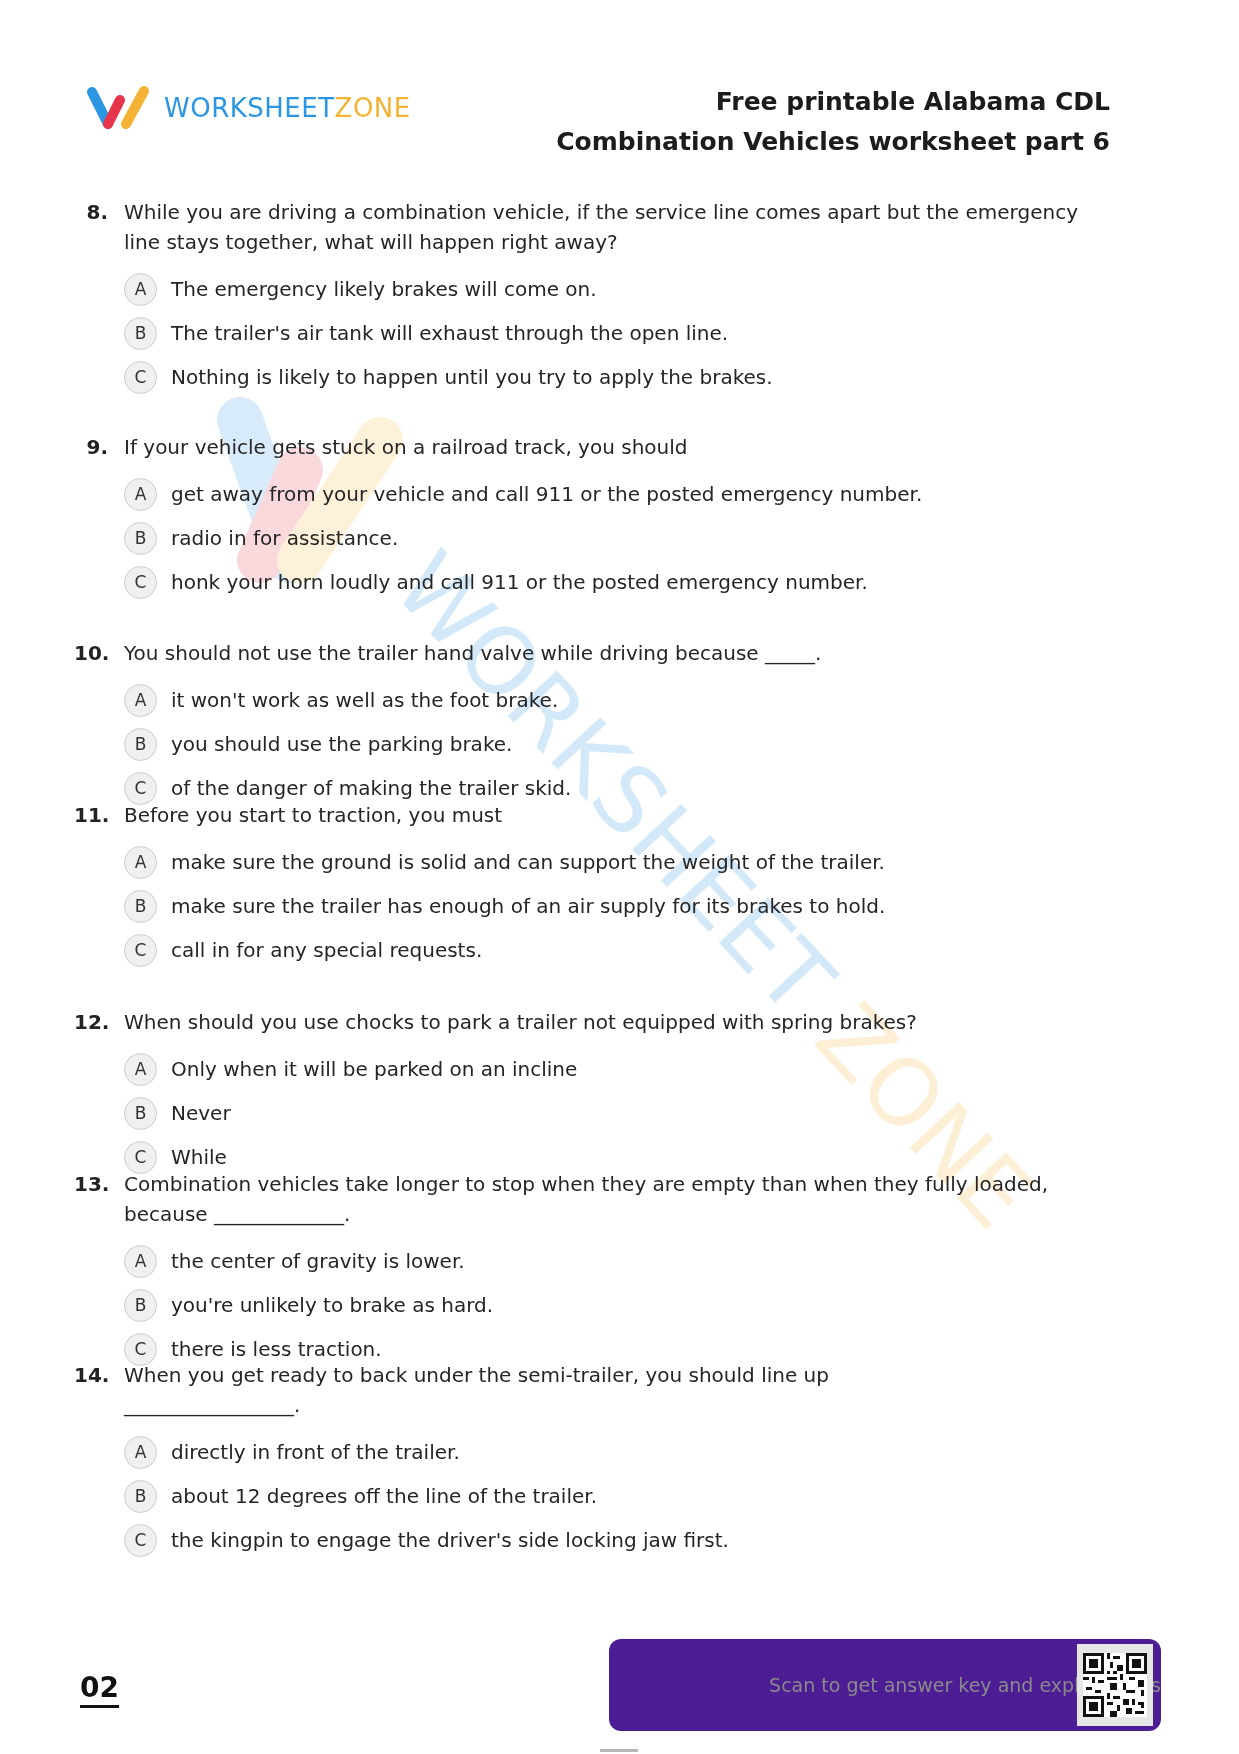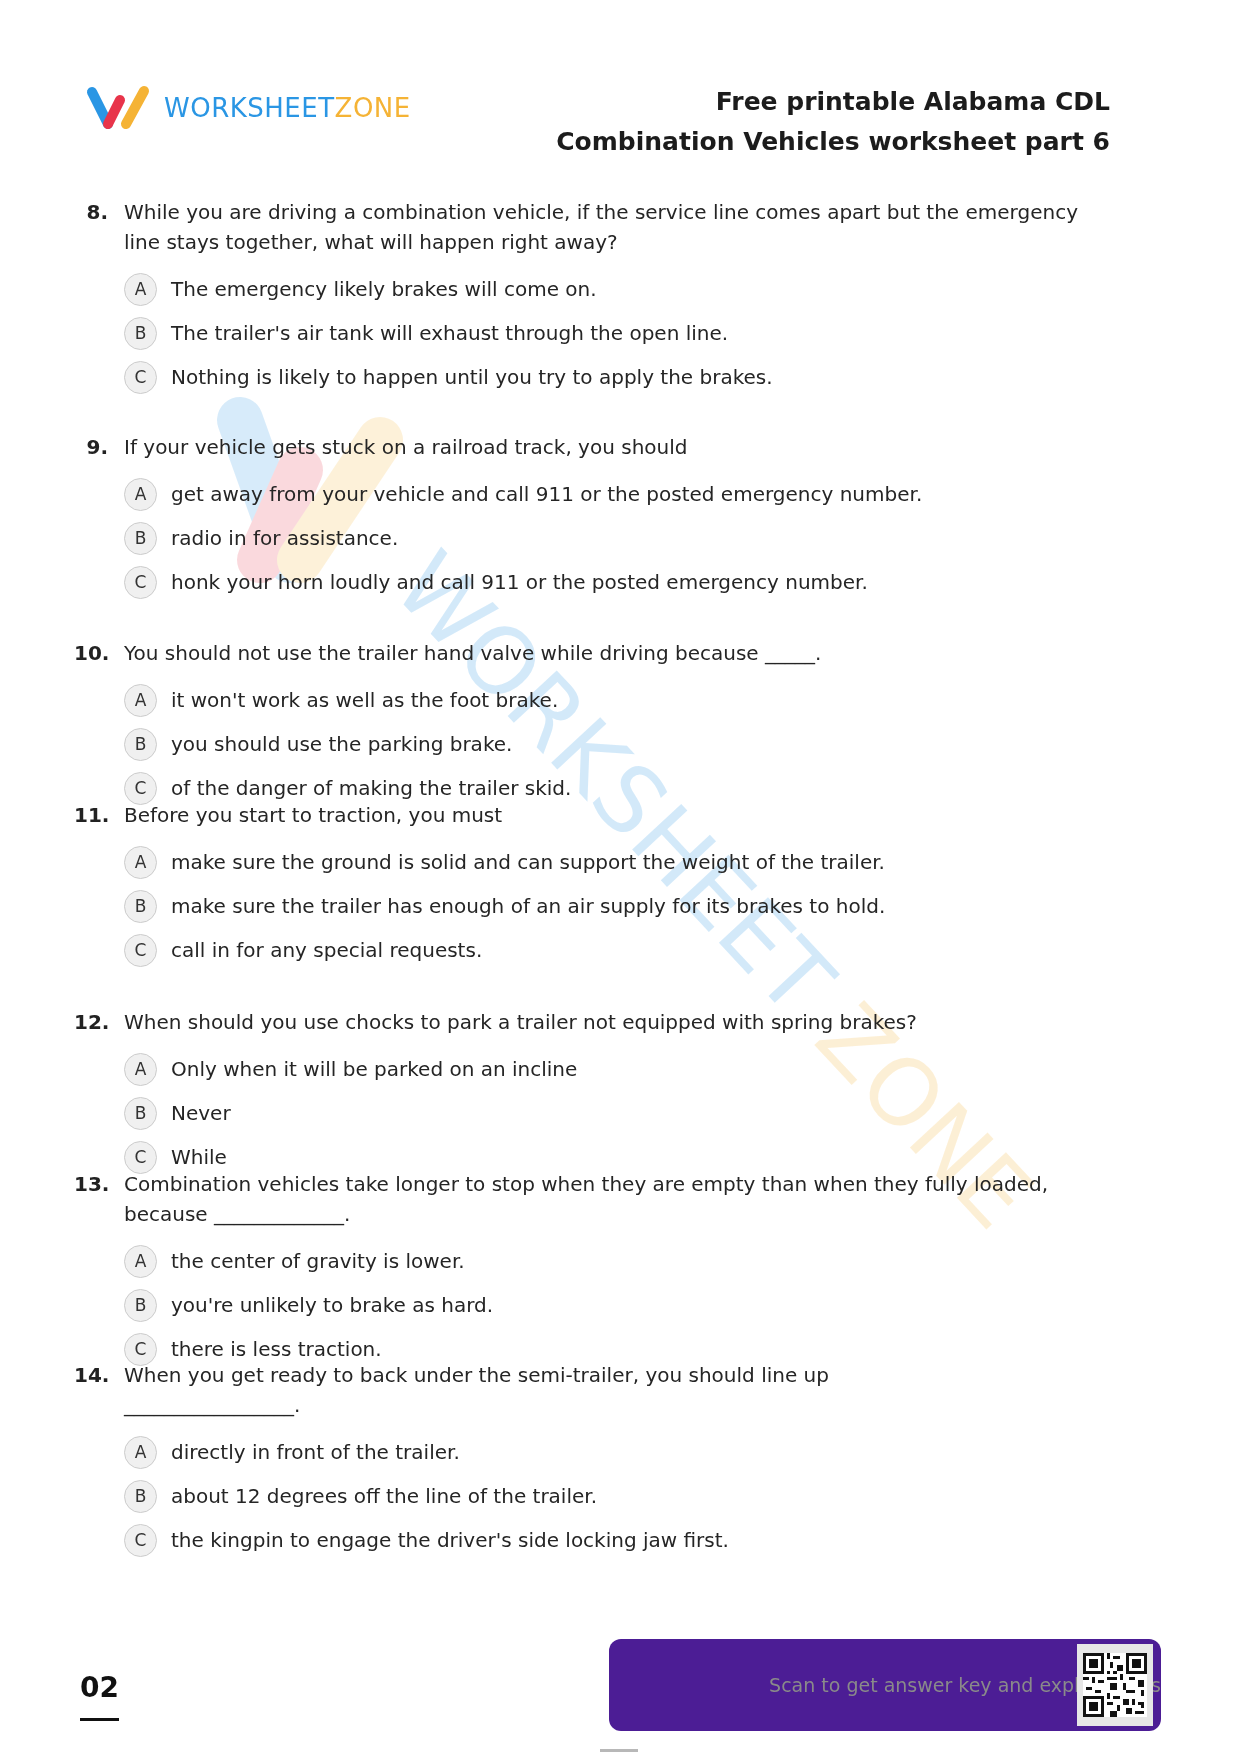--- a/index.html
+++ b/index.html
@@ -29,21 +29,21 @@
     .option { display: flex; align-items: center; height: 44px; width: 100%; }
     .option.half { width: 562px; }
     .opt-letter {
       width: 33px; height: 33px; border-radius: 50%; background: #f0f0f0; border: 1.5px solid #cccccc;
       display: flex; align-items: center; justify-content: center; font-size: 17px; color: #333;
       flex: none; margin-right: 14px;
     }
     .opt-text { font-size: 20px; color: #252525; white-space: nowrap; }
 
     .page-num { position: absolute; left: 80px; top: 1672px; font-size: 28px; font-weight: bold;
-      color: #111; border-bottom: 3px solid #111; line-height: 32px; padding-bottom: 14px; }
+      color: #111; border-bottom: 3px solid #111; line-height: 32px; padding-bottom: 1px; }
 
     .scan-box { position: absolute; left: 609px; top: 1639px; width: 552px; height: 92px;
       background: #4c1d95; border-radius: 12px; display: flex; align-items: center; justify-content: flex-end; }
     .scan-text { margin-left: 30px; font-size: 19px; color: #8a8a8a; }
     .qr { position: absolute; right: 8px; top: 5px; width: 76px; height: 82px; background: #e6e6e6;
       display: flex; align-items: center; justify-content: center; }
     .bottom-rule { position: absolute; left: 600px; top: 1749px; width: 38px; height: 3px; background: #b8b8b8; }
   </style>
 </head>
 <body>

